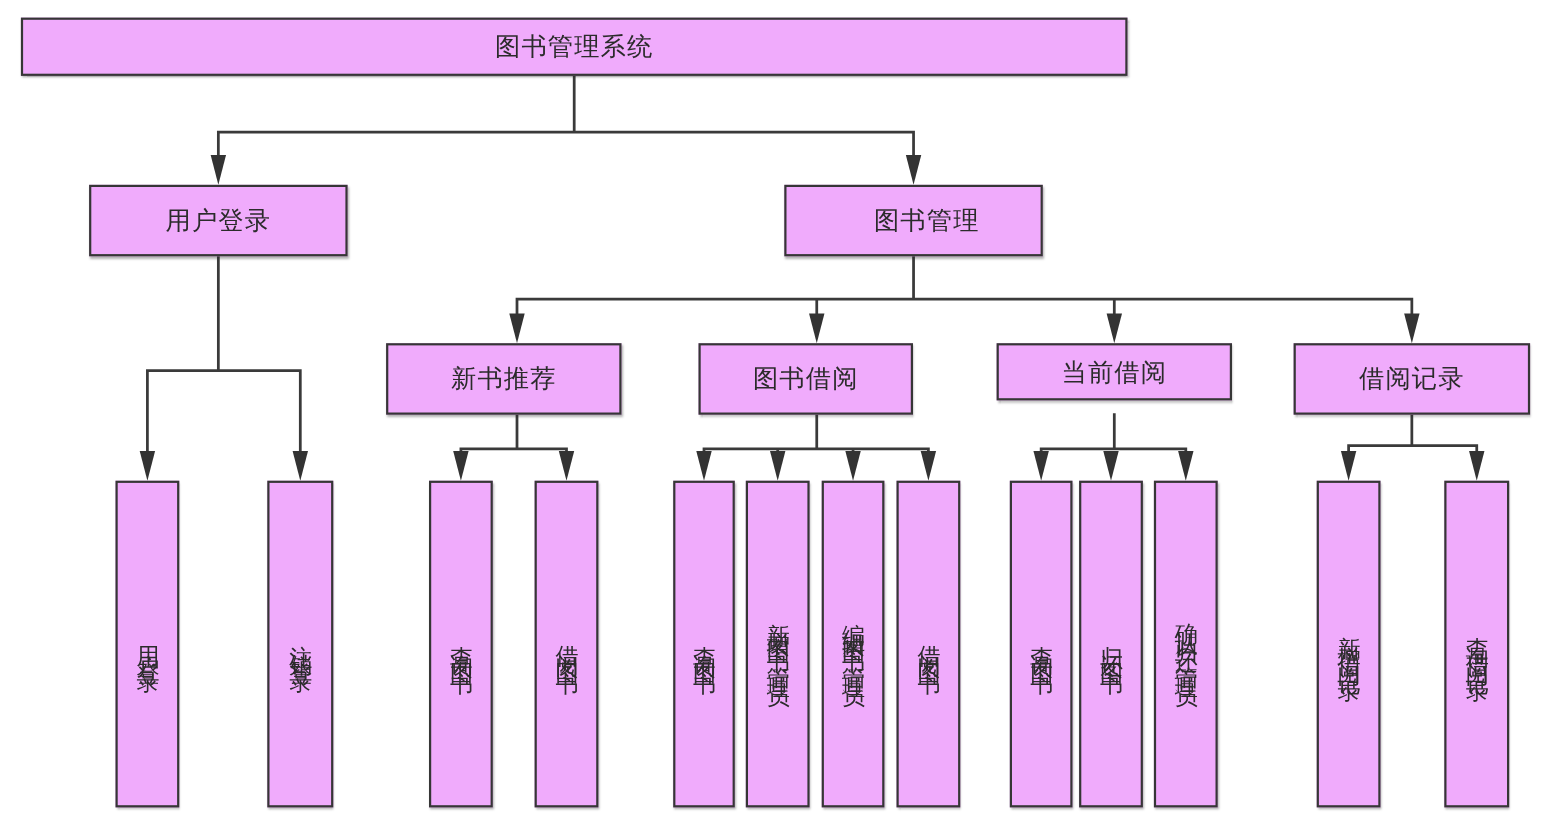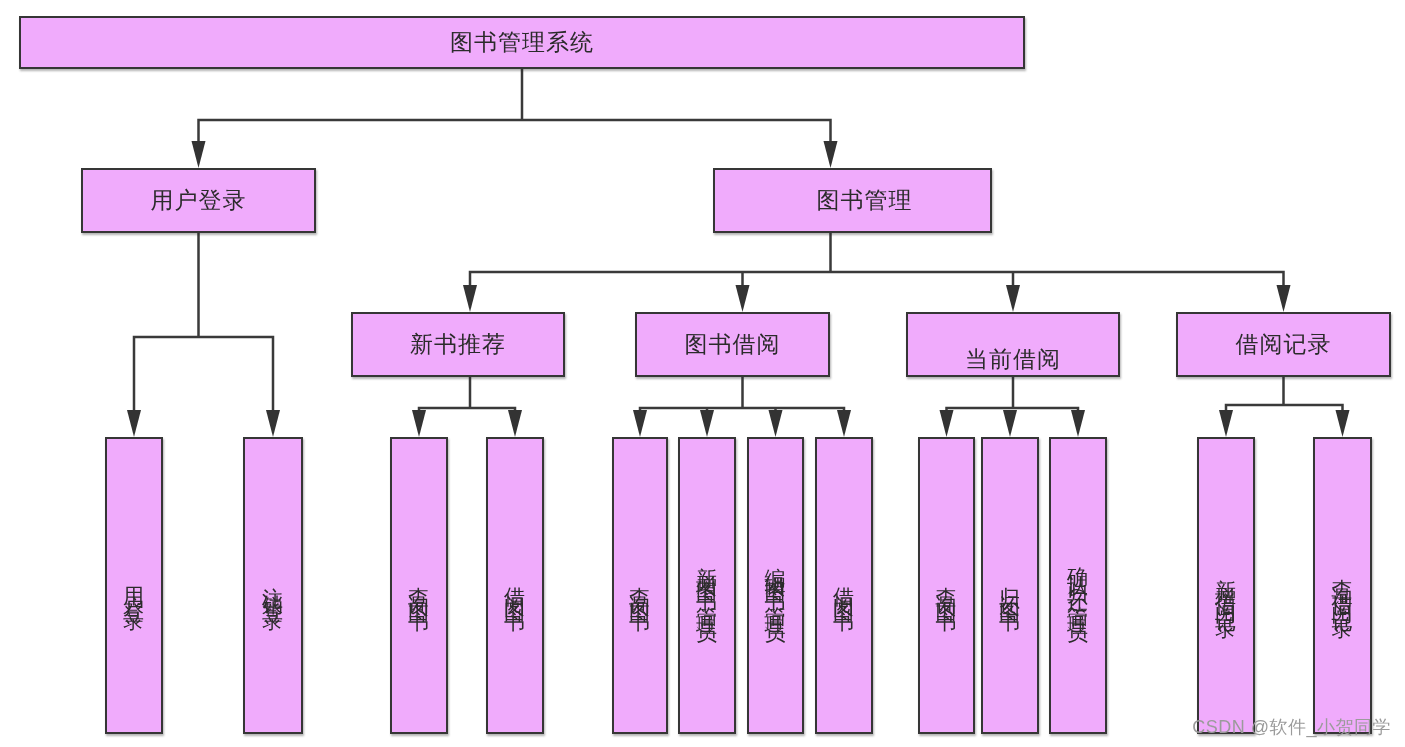--- a/index.html
+++ b/index.html
@@ -95,31 +95,31 @@
     </g>
   </svg>
 
   <div class="box" style="left:19px; top:16px; width:1006px; height:53px;">
     <span class="h-label">图书管理系统</span>
   </div>
 
   <div class="box" style="left:81px; top:168px; width:235px; height:65px;">
     <span class="h-label">用户登录</span>
   </div>
-  <div class="box" style="left:713px; top:168px; width:279px; height:65px;padding-left:24px;">
+  <div class="box" style="left:713px; top:168px; width:235px; height:65px;padding-left:24px;">
     <span class="h-label">图书管理</span>
   </div>
 
   <div class="box" style="left:351px; top:312px; width:214px; height:65px;">
     <span class="h-label">新书推荐</span>
   </div>
   <div class="box" style="left:635px; top:312px; width:195px; height:65px;">
     <span class="h-label">图书借阅</span>
   </div>
-  <div class="box" style="left:906px; top:312px; width:214px; height:65px;align-items:flex-end;">
+  <div class="box" style="left:906px; top:312px; width:214px; height:52px;">
     <span class="h-label">当前借阅</span>
   </div>
   <div class="box" style="left:1176px; top:312px; width:215px; height:65px;">
     <span class="h-label">借阅记录</span>
   </div>
 
   <div class="box" style="left:105px; top:437px; width:58px; height:297px;">
     <span class="v-label">用户登录</span>
   </div>
   <div class="box" style="left:243px; top:437px; width:60px; height:297px;">
@@ -152,15 +152,14 @@
   <div class="box" style="left:1049px; top:437px; width:58px; height:297px;">
     <span class="v-label">确认归还（管理员）</span>
   </div>
   <div class="box" style="left:1197px; top:437px; width:58px; height:297px;">
     <span class="v-label">新增借阅记录</span>
   </div>
   <div class="box" style="left:1313px; top:437px; width:59px; height:297px;">
     <span class="v-label">查询借阅记录</span>
   </div>
 
-  <div class="watermark">CSDN @软件_小贺同学</div>
 
 </div>
 
 </body></html>

